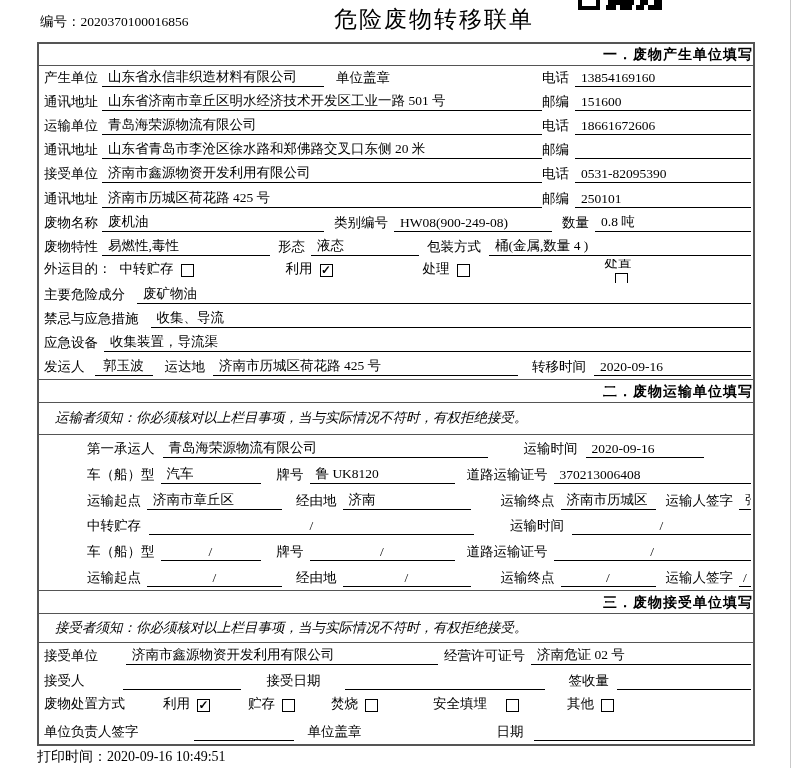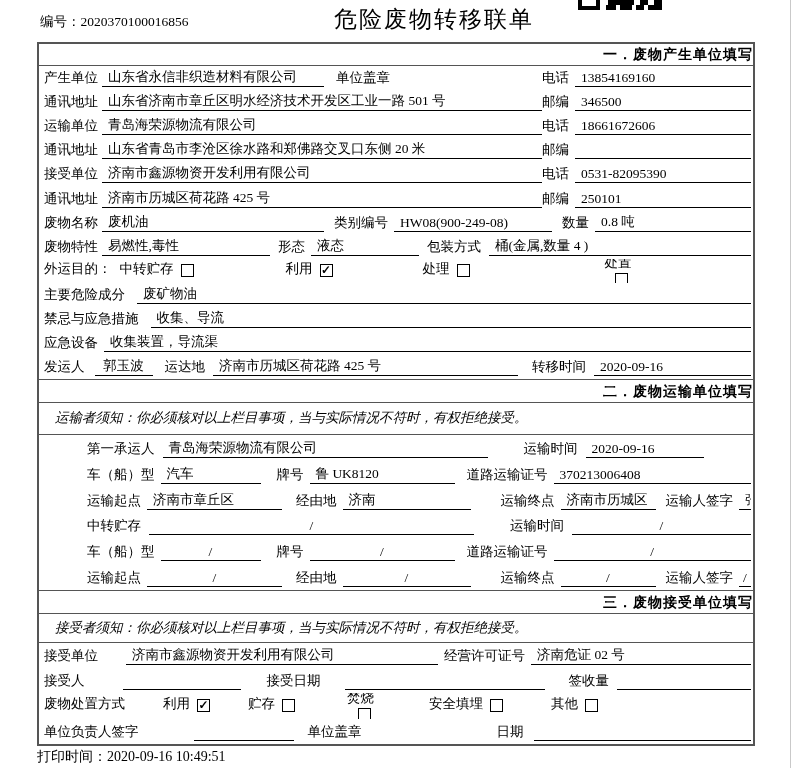--- a/index.html
+++ b/index.html
@@ -34,22 +34,22 @@
   .rc{margin-left:auto;display:flex;align-items:flex-end;flex:0 0 auto;}
   .rc .u{width:176px;margin-left:6px;}
   .opt{display:inline-flex;align-items:center;white-space:nowrap;flex:0 0 auto;}
   .cb{box-sizing:border-box;width:13px;height:13px;border:1.5px solid #000;margin-left:7px;
       display:inline-flex;align-items:center;justify-content:center;
       font-size:12px;line-height:1;font-weight:bold;position:relative;top:1px;}
   .printtime{position:absolute;left:37px;top:748px;white-space:nowrap;font-size:14px;}
   .ml4{margin-left:4px;}.ml6{margin-left:6px;}.ml8{margin-left:8px;}.ml10{margin-left:10px;}
   .ml12{margin-left:12px;}.ml14{margin-left:14px;}.ml16{margin-left:16px;}
   .ml24{margin-left:24px;}.ml26{margin-left:26px;}.ml28{margin-left:28px;}.ml30{margin-left:30px;}
-  .ml36{margin-left:36px;}.ml38{margin-left:38px;}.ml48{margin-left:48px;}.ml52{margin-left:52px;flex-direction:column;}
-  .ml55{margin-left:55px;}.ml92{margin-left:92px;}.ml90{margin-left:90px;}.ml135{margin-left:135px;flex-direction:column;}
+  .ml36{margin-left:36px;}.ml38{margin-left:38px;}.ml48{margin-left:48px;}.ml52{margin-left:36px;}
+  .ml55{margin-left:55px;gap:12px;}.ml92{margin-left:92px;}.ml90{margin-left:90px;}.ml135{margin-left:135px;flex-direction:column;}
 </style>
 </head>
 <body>
 
 <div class="page">
 
   <div class="edge-line"></div>
 
   <div class="qr">
     <div style="left:0;top:0;width:4px;height:10px"></div>
@@ -79,21 +79,21 @@
           <span class="lb">电话</span>
           <span class="u">13854169160</span>
         </span>
     </div>
 
     <div class="row r1">
       <span class="lb">通讯地址</span>
       <span class="u ml4" style="width:440px">山东省济南市章丘区明水经济技术开发区工业一路 501 号</span>
       <span class="rc">
           <span class="lb">邮编</span>
-          <span class="u">346500</span>
+          <span class="u">151600</span>
         </span>
     </div>
 
     <div class="row r1">
       <span class="lb">运输单位</span>
       <span class="u ml4" style="width:440px">青岛海荣源物流有限公司</span>
       <span class="rc">
           <span class="lb">电话</span>
           <span class="u">18661672606</span>
         </span>

